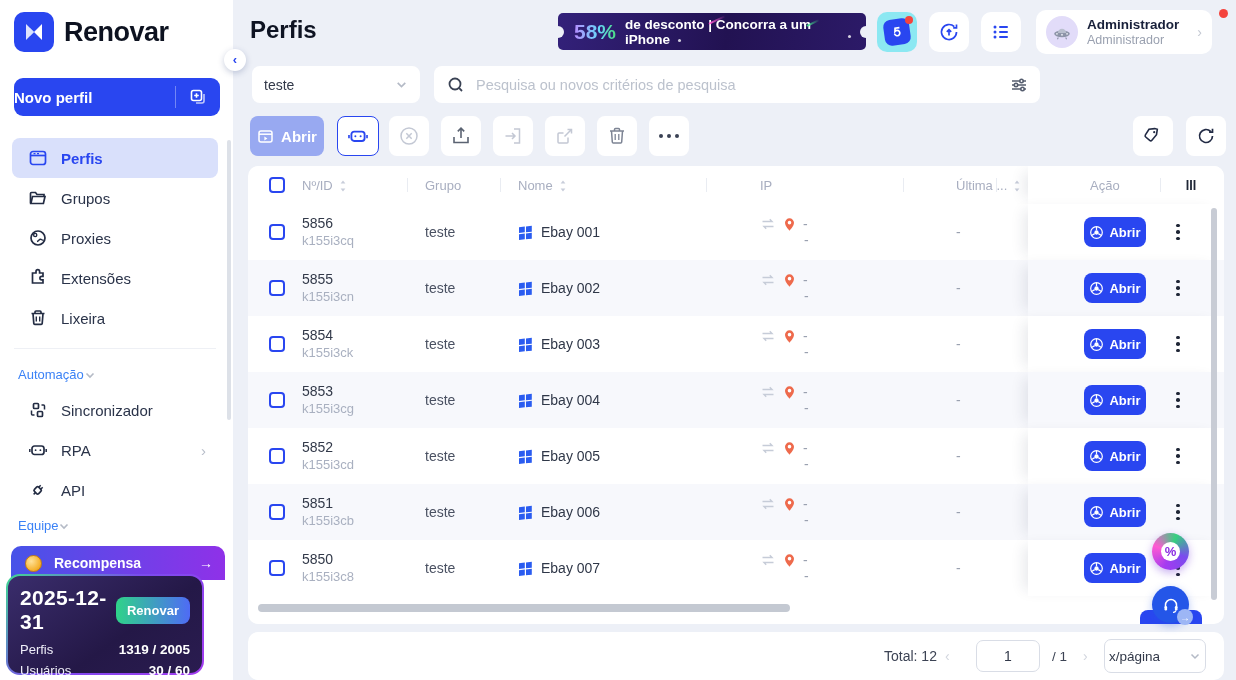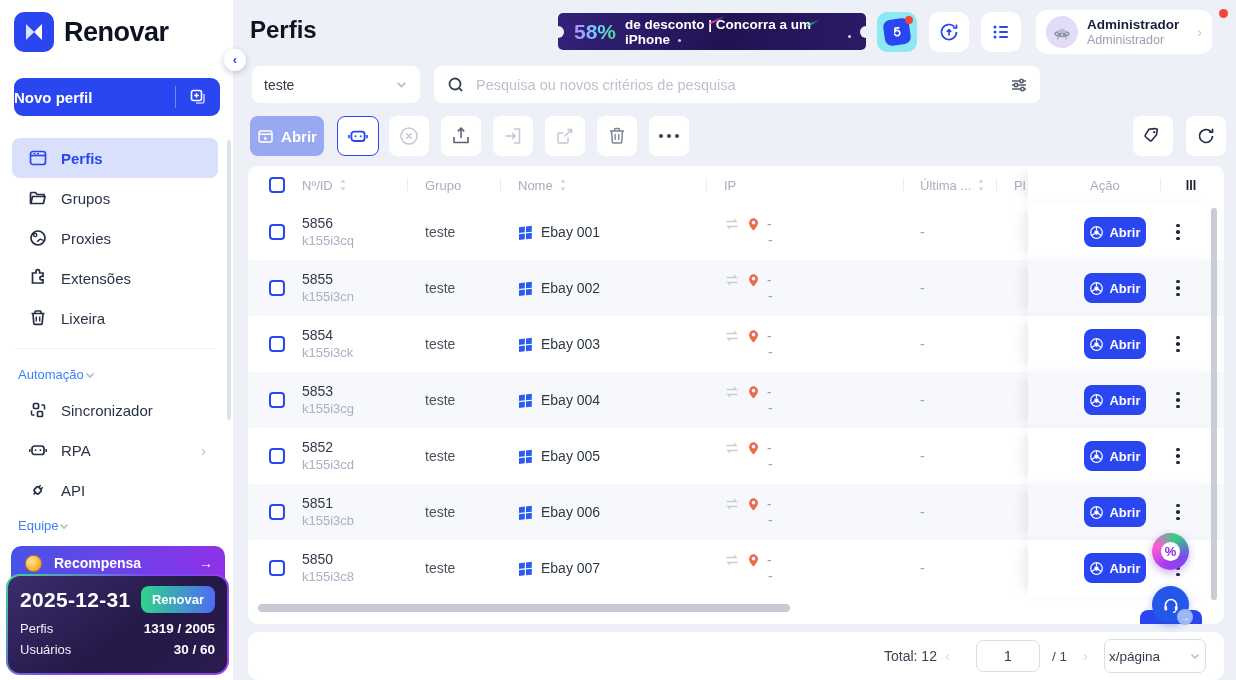--- a/index.html
+++ b/index.html
@@ -25,21 +25,21 @@
   .m-item .chev-r { position:absolute; right:12px; color:#b7bdc9; }
   .m-divider { height:1px; background:#eef0f5; margin:10px 2px; }
   .m-section { display:flex; align-items:center; justify-content:flex-start; padding:8px 8px 8px 6px; color:#3b82f6; font-size:13px; }
   .side-scroll { position:absolute; right:2px; top:140px; width:4px; height:280px; border-radius:2px; background:#dde1e8; }
 
   
   .reward-banner { position:absolute; left:11px; top:546px; width:214px; height:34px; border-radius:10px 10px 0 0; background:linear-gradient(90deg,#4753e8,#8f31e8); display:flex; align-items:center; gap:12px; padding:0 12px 0 14px; cursor:pointer; }
   .coin { width:17px; height:17px; border-radius:50%; background:radial-gradient(circle at 35% 35%,#ffe29a,#f5b230 65%,#d98f12); border:1px solid #c87f0c; }
   .reward-banner .rw-label { color:#fff; font-size:14px; font-weight:bold; flex:1; }
   .reward-banner .rw-arrow { color:#fff; font-size:14px; font-weight:bold; }
-  .plan-card { position:absolute; left:6px; top:574px; width:223px; height:101px; border-radius:14px; padding:2px; background:linear-gradient(135deg,#3fd992,#7a4bee 45%,#a43bf0); z-index:6; }
+  .plan-card { position:absolute; left:6px; top:574px; width:198px; height:101px; border-radius:14px; padding:2px; background:linear-gradient(135deg,#3fd992,#7a4bee 45%,#a43bf0); z-index:6; }
   .plan-inner { width:100%; height:100%; border-radius:12px; background:linear-gradient(145deg,#3a2d6c,#241847 60%,#2a1c50); padding:10px 12px; }
   .plan-top { display:flex; align-items:center; justify-content:space-between; margin-bottom:8px; }
   .plan-date { color:#fff; font-size:21px; font-weight:bold; letter-spacing:0.3px; }
   .renew-btn { border:none; border-radius:8px; padding:6px 11px; color:#fff; font-size:13px; font-weight:bold; background:linear-gradient(90deg,#2fd389,#4f6bf5); cursor:pointer; }
   .plan-row { display:flex; justify-content:space-between; font-size:13px; color:#efeef9; margin-top:6px; }
   .plan-row b { font-size:13.5px; color:#fff; }
 
   
   .page-title { position:absolute; left:250px; top:16px; font-size:24px; font-weight:bold; color:#0e1322; }
   .promo { position:absolute; left:558px; top:13px; width:308px; height:37px; background:linear-gradient(100deg,#33217a,#221252 55%,#2c1a68); border-radius:5px; display:flex; align-items:center; gap:9px; padding:0 16px; cursor:pointer; overflow:hidden; }
@@ -74,24 +74,24 @@
   
   .tb-open { position:absolute; left:250px; top:116px; width:74px; height:40px; border:none; border-radius:8px; background:#98a9f1; color:#fff; font-size:15px; font-weight:bold; display:flex; align-items:center; justify-content:center; gap:7px; cursor:pointer; }
   .tb-btn { position:absolute; top:116px; width:40px; height:40px; border-radius:8px; background:#fff; border:none; display:flex; align-items:center; justify-content:center; cursor:pointer; }
   .tb-btn.rpa { left:337px; width:42px; border:1.5px solid #2946f0; }
   .tb-dots { display:flex; gap:4px; } .tb-dots i { width:4px; height:4px; border-radius:50%; background:#3a4254; }
 
   
   .card { position:absolute; left:248px; top:166px; width:976px; height:458px; background:#fff; border-radius:10px; overflow:hidden; }
   .thead { position:relative; display:flex; align-items:center; height:38px; color:#a8aec0; font-size:13px; }
   .vsep { position:absolute; top:12px; width:1px; height:14px; background:#e9ecf2; }
-  .hcell { display:flex; align-items:flex-start; gap:4px; }
+  .hcell { display:flex; align-items:flex-end; gap:4px; }
   .c-cb { width:54px; padding-left:21px; }
   .c-no { width:123px; } .c-grp { width:93px; } .c-name { width:206px; }
-  .c-ip { width:196px; } .c-last { width:94px; } .c-plat { flex:1; overflow:hidden; }
+  .c-ip { width:196px;margin-left:36px; } .c-last { width:94px; } .c-plat { flex:1; overflow:hidden; }
   .cb { width:16px; height:16px; border:2px solid #2946f0; border-radius:4px; background:#fff; cursor:pointer; }
   .trow { position:relative; display:flex; align-items:center; height:56px; background:#fff; }
   .trow.alt { background:#f7f8fc; }
   .no-txt { font-size:14px; color:#323949; line-height:18px; }
   .id-txt { font-size:13px; color:#a9b0c0; line-height:18px; }
   .cell-group { font-size:14px; color:#4a5162; }
   .cell-name { display:flex; align-items:center; gap:8px; font-size:14px; color:#2f3748; }
   .cell-ip { display:flex; align-items:flex-start; gap:6px; padding-top:0; }
   .ip-grid { display:flex; flex-direction:column; align-items:flex-start; }
   .ip-line { display:flex; align-items:center; gap:6px; }

